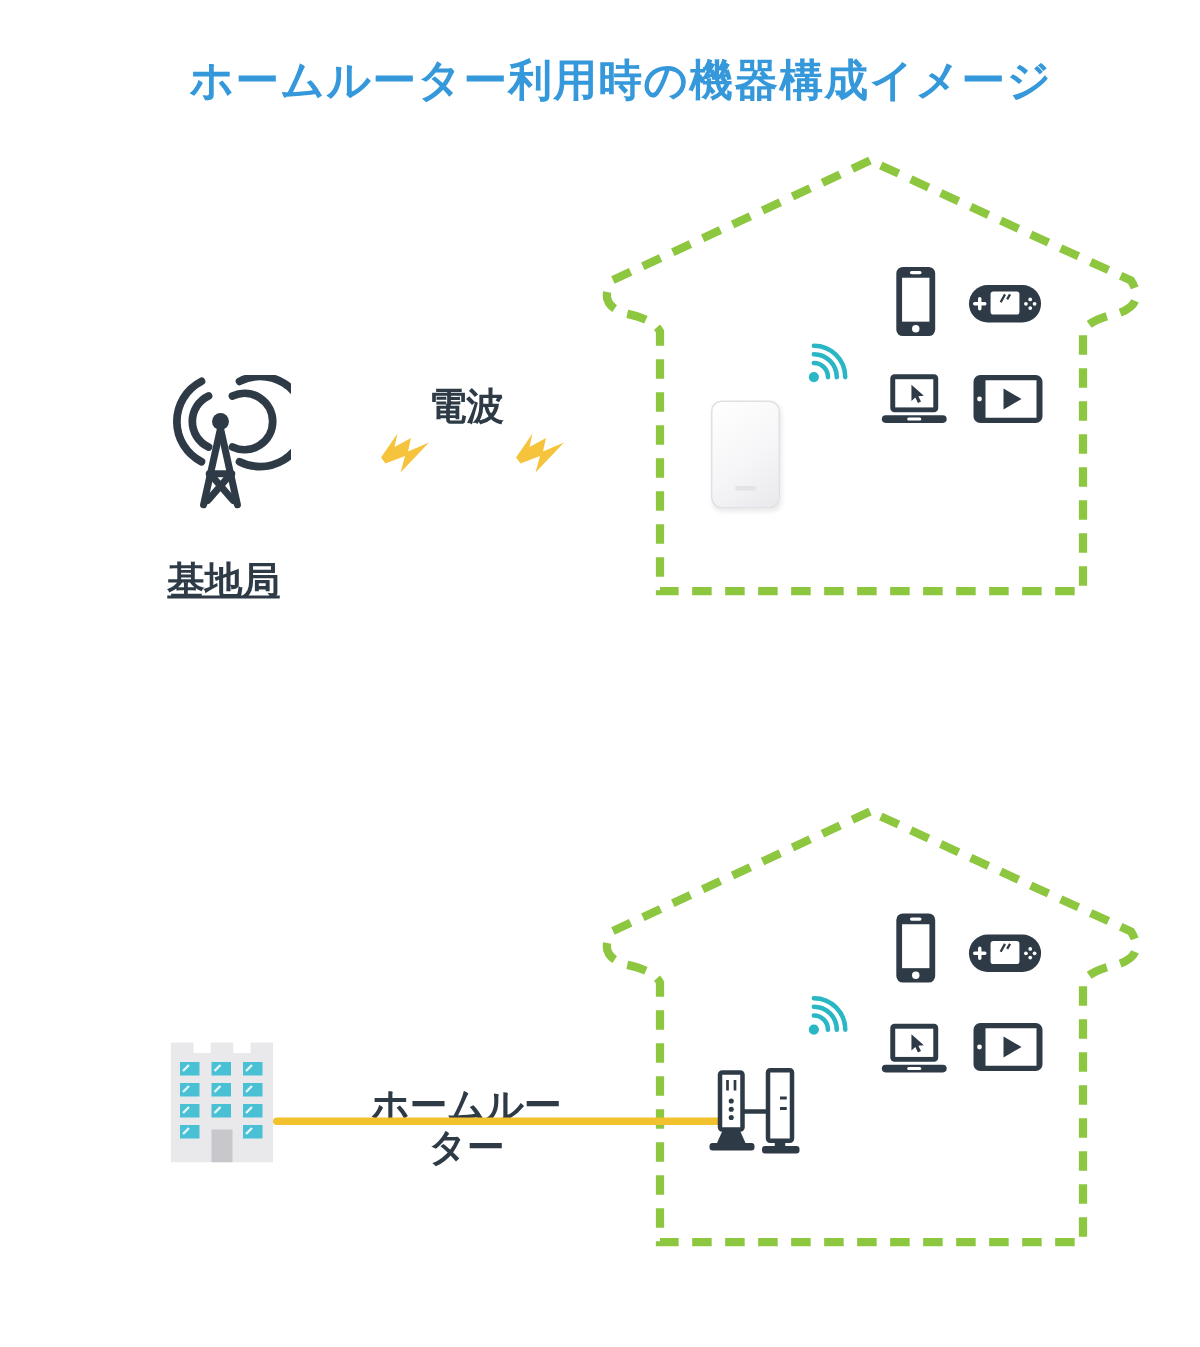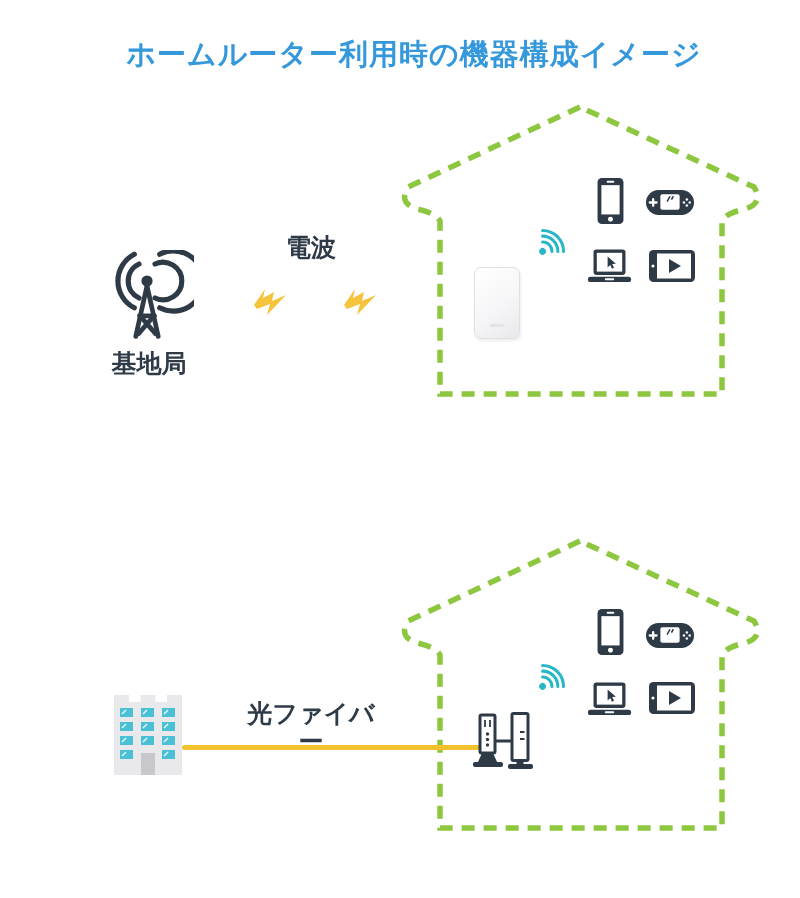--- a/index.html
+++ b/index.html
@@ -15,21 +15,21 @@
     width:800px;left:0;
     text-align:center;
     font-size:29px;font-weight:bold;
     letter-spacing:1px;
     line-height:1.15;
   }
   .title-blue{color:#3598db;top:38px;padding-left:14px;}
   .title-green{color:#2abd8e;top:472px;}
   .lbl{
     font-weight:bold;color:#2e3b47;
-    text-align:center;line-height:1.1;
+    text-align:center;line-height:1.1;margin-top:24px;
   }
   .lbl-blue{color:#3598db;}
   .lbl-green{color:#2abd8e;}
   .router-box{
     width:44px;height:70px;
     border-radius:7px;
     background:linear-gradient(145deg,#ffffff 0%,#f6f6f8 55%,#e9e9ed 100%);
     border:1px solid #e0e0e4;
     box-shadow:1px 2px 3px rgba(0,0,0,0.08);
   }
@@ -60,21 +60,21 @@
     </g>
     <circle cx="50" cy="32" r="6" fill="#2e3b47"></circle>
     <g stroke="#2e3b47" stroke-width="5" fill="none" stroke-linecap="round">
       <path d="M50 37 L38 91"></path>
       <path d="M50 37 L62 91"></path>
       <path d="M42 69 L58 69"></path>
       <path d="M42.5 69 L59 88"></path>
       <path d="M57.5 69 L41 88"></path>
     </g>
   </svg>
-  <div class="abs lbl" style="left:99px;top:350px;width:100px;font-size:25px;">基地局</div>
+  <div class="abs lbl" style="left:99px;top:350px;width:100px;font-size:25px;text-decoration:underline;">基地局</div>
 
   <div class="abs lbl" style="left:261px;top:234px;width:100px;font-size:25px;">電波</div>
   <svg class="abs" style="left:252px;top:287px;" width="36" height="30" viewBox="0 0 36 30">
     <path d="M2 18 L13 2 L11 11 L22 5 L20 14 L34 8 L15 28 L18 17 L5 22 Z" fill="#f6c33c"></path>
   </svg>
   <svg class="abs" style="left:342px;top:287px;" width="36" height="30" viewBox="0 0 36 30">
     <path d="M2 18 L13 2 L11 11 L22 5 L20 14 L34 8 L15 28 L18 17 L5 22 Z" fill="#f6c33c"></path>
   </svg>
 
   <svg class="abs" style="left:395px;top:98px;" width="372" height="306" viewBox="0 0 372 306">
@@ -163,21 +163,21 @@
           <path d="M31 49 L35 45"></path>
           <path d="M52 49 L56 45"></path>
         <path d="M10 63 L14 59"></path>
           <path d="M52 63 L56 59"></path>
       </g>
     </g>
     <rect x="29" y="60" width="14" height="22" fill="#c7c7cc"></rect>
   </svg>
 
 
-  <div class="abs lbl" style="left:236px;top:700px;width:150px;font-size:25px;">光ファイバー</div>
+  <div class="abs lbl" style="left:236px;top:700px;width:150px;font-size:25px;">ホームルーター</div>
 
   <div class="abs fiber-line" style="left:182px;top:745px;width:300px;"></div>
 
   <svg class="abs" style="left:596px;top:608px;" width="29" height="48" viewBox="0 0 30 50">
     <rect x="1.5" y="1" width="27" height="48" rx="4.5" fill="#2e3b47"></rect>
     <rect x="5.5" y="8.5" width="19" height="30.5" fill="#ffffff"></rect>
     <rect x="11" y="3.8" width="8" height="2.2" rx="1.1" fill="#ffffff"></rect>
     <circle cx="15" cy="44" r="2.6" fill="#ffffff"></circle>
   </svg>
 

